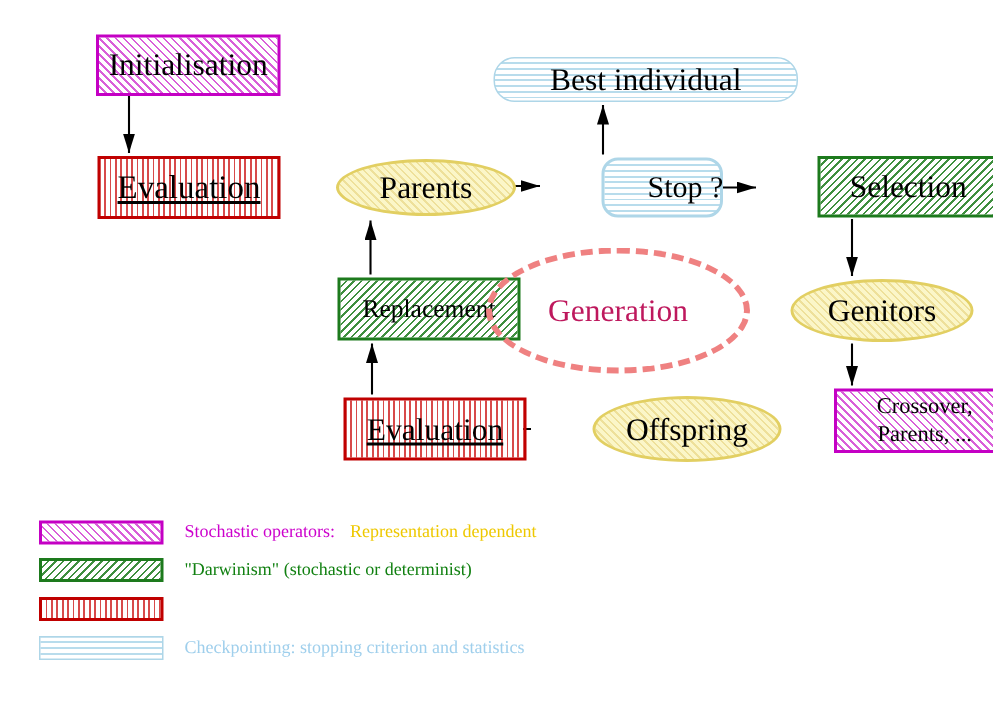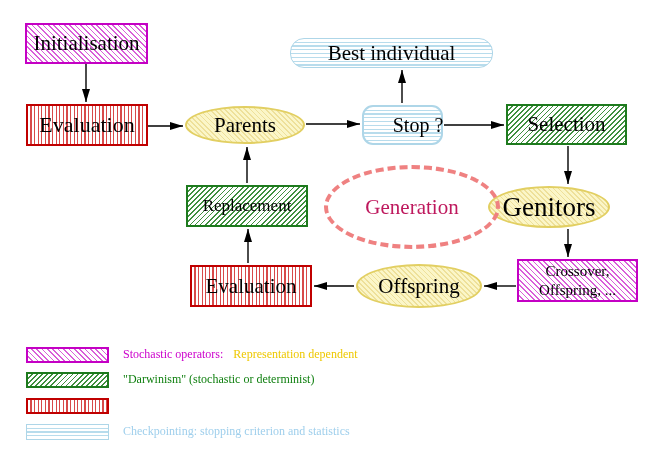--- a/index.html
+++ b/index.html
@@ -3,28 +3,28 @@
 <meta charset="utf-8">
 <style>
   html,body { margin:0; padding:0; background:#ffffff; }
   .canvas {
     position:relative; width:662px; height:471px; background:#ffffff;
     font-family:"Liberation Serif","DejaVu Serif",serif; overflow:hidden;
   }
   .arrows { position:absolute; left:0; top:0; width:662px; height:471px; z-index:1; }
   .node {
     position:absolute; z-index:2; display:flex; align-items:center; justify-content:center;
-    color:#000; box-sizing:border-box; text-align:right; line-height:1.05; white-space:nowrap;
+    color:#000; box-sizing:border-box; text-align:right; line-height:1.05; white-space:nowrap;margin-left:39px;
   }
   .h-magenta { border:2px solid #c400c4;
     background:repeating-linear-gradient(45deg,#ffffff 0,#ffffff 2.6px,#d95fd9 2.6px,#d95fd9 3.8px); }
   .h-green { border:2px solid #1d7a1d;
     background:repeating-linear-gradient(135deg,#ffffff 0,#ffffff 2.4px,#3f8f3f 2.4px,#3f8f3f 3.6px); }
   .h-red { border:2px solid #c00000;
-    background:repeating-linear-gradient(90deg,#ffffff 0,#ffffff 2.4px,#d84a4a 2.4px,#d84a4a 3.6px); }
+    background:repeating-linear-gradient(90deg,#ffffff 0,#ffffff 2.4px,#d84a4a 2.4px,#d84a4a 3.6px);text-decoration:underline; }
   .h-cyan { border:2px solid #aed6e8;
     background:repeating-linear-gradient(180deg,#ffffff 0,#ffffff 2.6px,#b8dcec 2.6px,#b8dcec 3.8px); }
   .h-yellow { border:2px solid #e2cf62;
     background:repeating-linear-gradient(45deg,#fbf6c8 0,#fbf6c8 2.4px,#eee09a 2.4px,#eee09a 3.6px); }
   .ellipse { border-radius:50%; }
   .rounded { border-radius:11px;padding-left:31px; }
   .gen-ellipse {
     position:absolute; z-index:2; display:flex; align-items:center; justify-content:center;
     border:4px dashed #ef8181; border-radius:50%; color:#be185d; box-sizing:border-box;
   }
@@ -70,25 +70,25 @@
   <div class="node h-red" style="left:26px; top:104px; width:122px; height:42px; font-size:22px;">Evaluation</div>
 
   <div class="node ellipse h-yellow" style="left:185px; top:106px; width:120px; height:38px; font-size:21px;">Parents</div>
 
   <div class="node h-cyan" style="left:290px; top:38px; width:203px; height:30px; font-size:21px; border-width:1.5px;border-radius:14px;">Best individual</div>
 
   <div class="node h-cyan rounded" style="left:362px; top:105px; width:81px; height:40px; font-size:20px;">Stop ?</div>
 
   <div class="node h-green" style="left:506px; top:104px; width:121px; height:41px; font-size:21px;">Selection</div>
 
-  <div class="node ellipse h-yellow" style="left:488px; top:186px; width:122px; height:42px; font-size:27px;">Genitors</div>
+  <div class="node ellipse h-yellow" style="left:488px; top:186px; width:122px; height:42px; font-size:21px;">Genitors</div>
 
   <div class="node h-magenta two-line" style="left:517px; top:259px; width:121px; height:43px; font-size:15px; flex-direction:column;">
     <span>Crossover,</span>
-    <span>Offspring, ...</span>
+    <span>Parents, ...</span>
   </div>
 
   <div class="node ellipse h-yellow" style="left:356px; top:264px; width:126px; height:44px; font-size:21px;">Offspring</div>
 
   <div class="node h-red" style="left:190px; top:265px; width:122px; height:42px; font-size:21px;">Evaluation</div>
 
   <div class="node h-green" style="left:186px; top:185px; width:122px; height:42px; font-size:17px;">Replacement</div>
 
   <div class="gen-ellipse" style="left:324px; top:165px; width:176px; height:84px; font-size:21px;">Generation</div>
 

